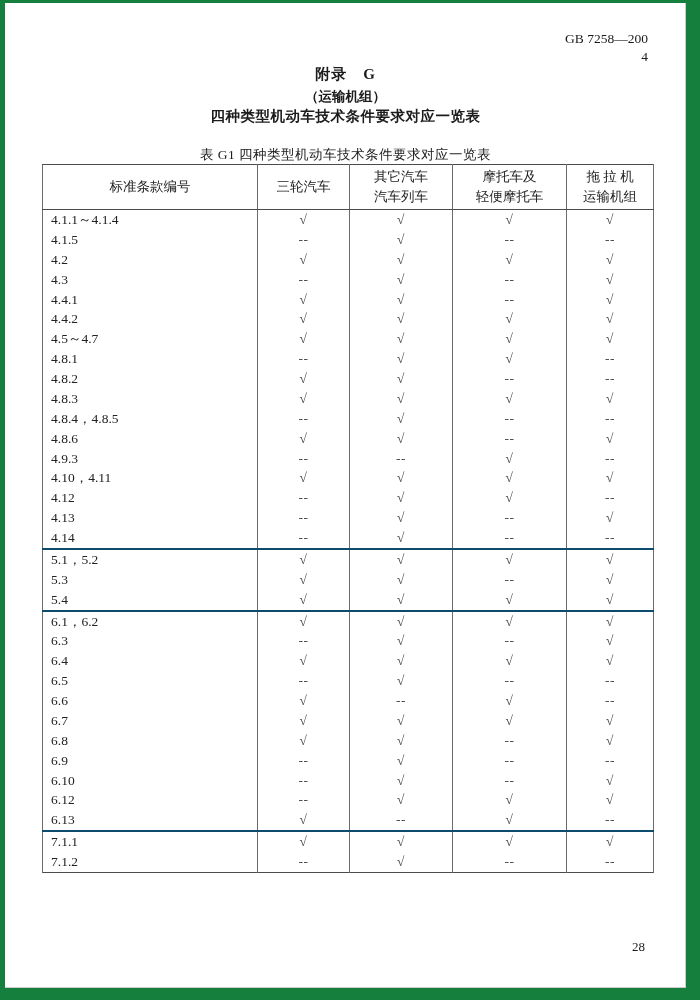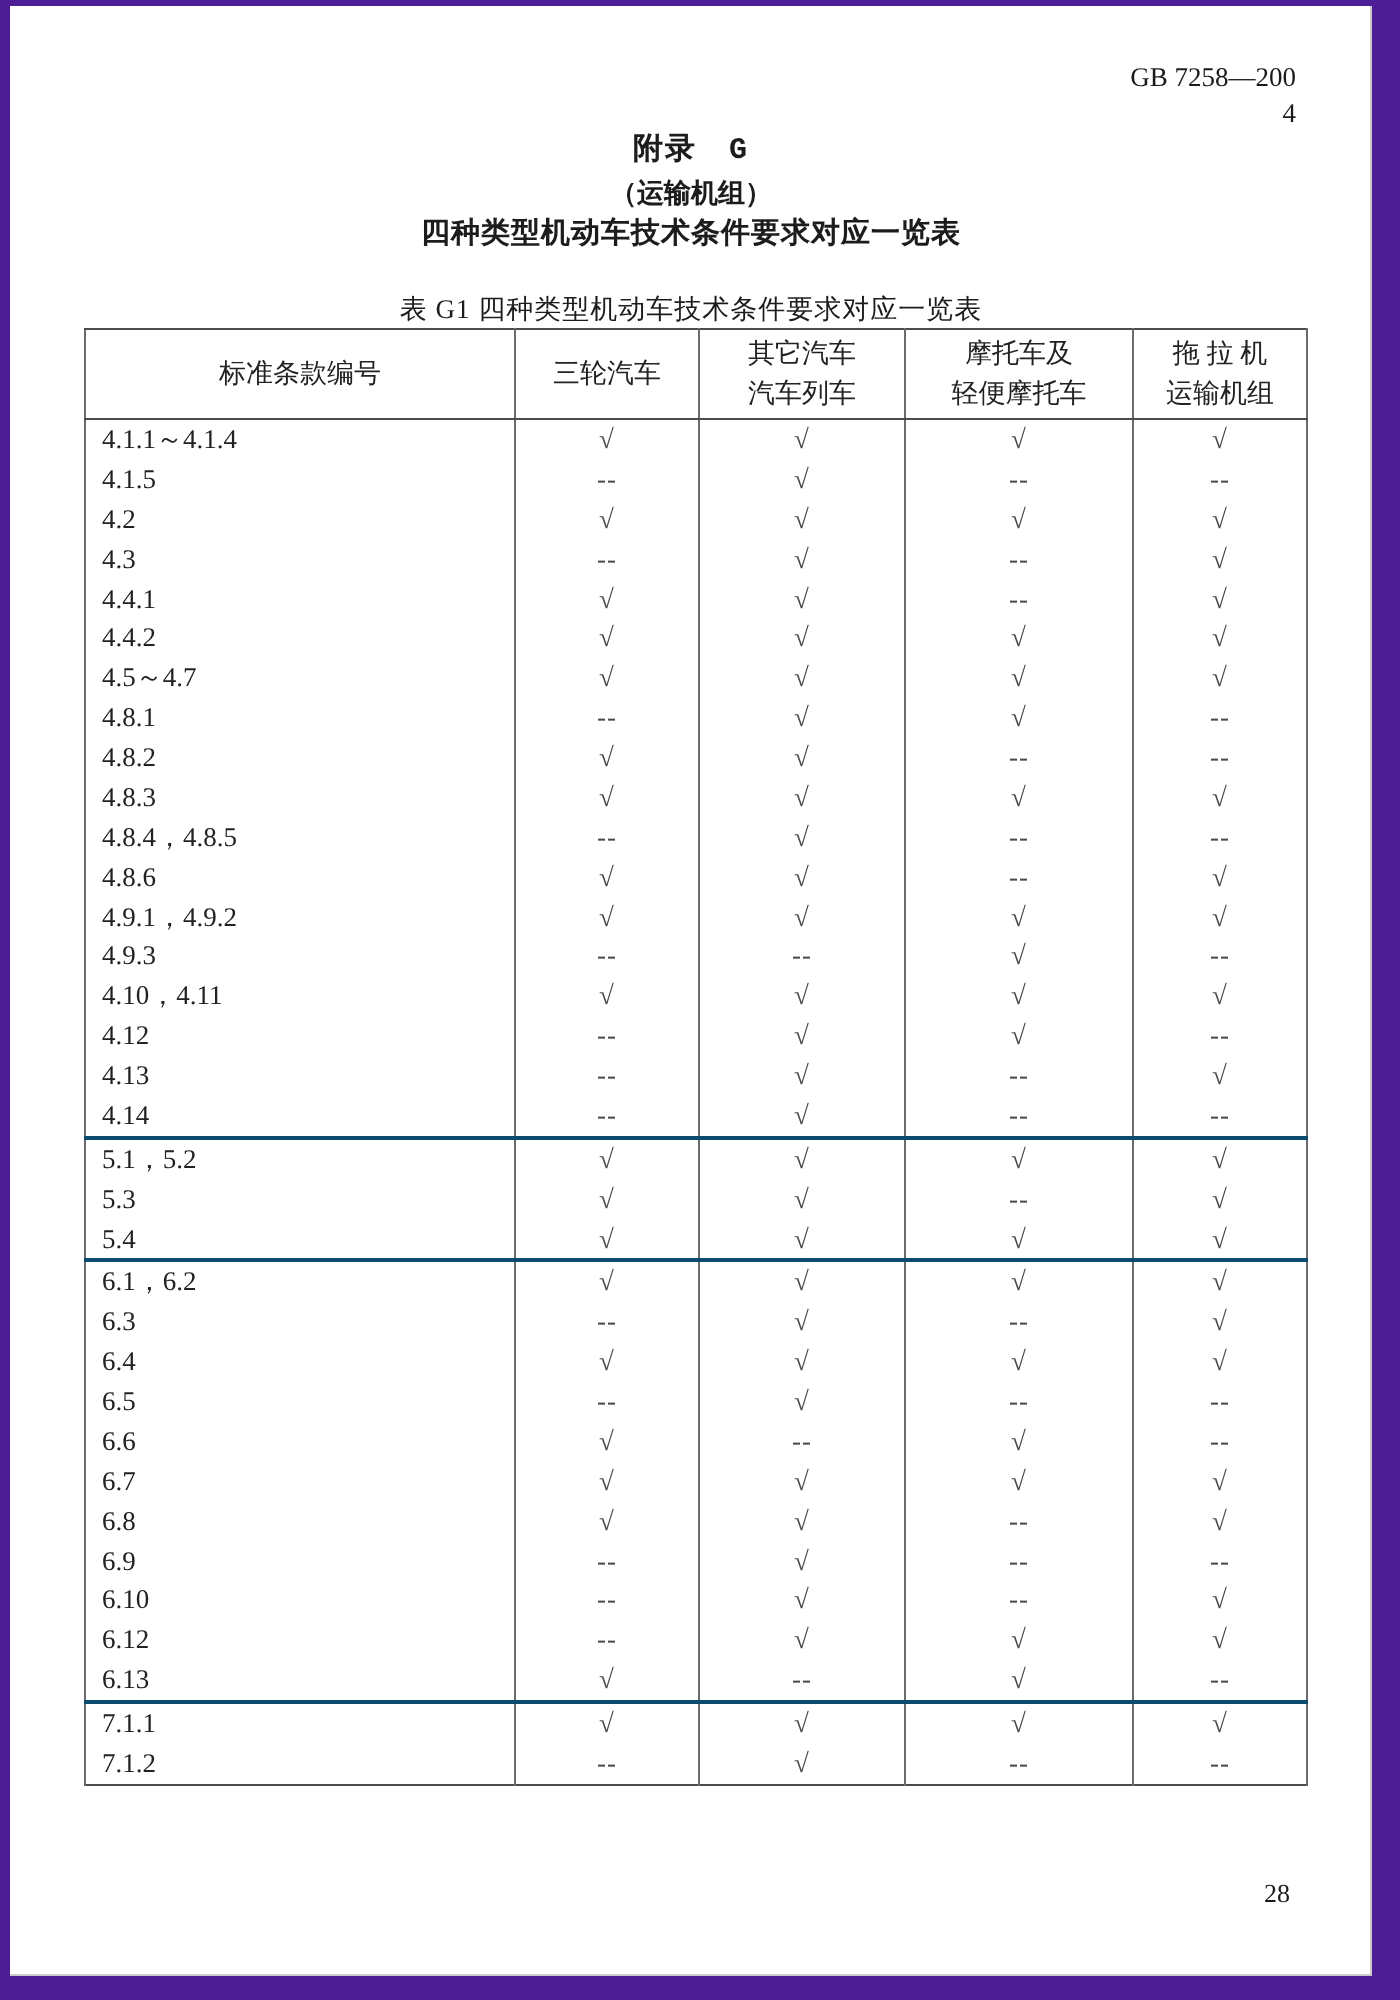--- a/index.html
+++ b/index.html
@@ -1,33 +1,33 @@
 <!DOCTYPE html>
 <html><head>
 <meta charset="utf-8">
 <style>
   * { margin:0; padding:0; box-sizing:border-box; }
   body { background:#8f8a8b; font-family:"Liberation Serif","DejaVu Serif",serif; }
   .canvas {
     position:relative; width:700px; height:1000px;
-    background:#4c1d95; overflow:hidden;
+    background:#15803d; overflow:hidden;
   }
   .page {
     position:absolute; left:5px; top:3px; width:681px; height:985px;
     background:#ffffff; color:#1c1c1c;
     box-shadow: inset -1px -1px 0 #cfc9ca;
   }
   .doc-code {
     position:absolute; top:27px; right:38px;
     text-align:right; font-size:13.5px; line-height:18px; color:#1a1a1a;
   }
   .title-block div { position:absolute; left:0; width:100%; text-align:center; }
   .appendix-title {
     top:62px; font-size:15px; font-weight:bold;
-    font-family:Liberation Mono, monospace; letter-spacing:1px;
+    font-family:Liberation Serif, serif; letter-spacing:1px;
   }
   .appendix-subtitle {
     top:85px; font-size:13.5px; font-weight:bold;
     font-family:"Liberation Sans","DejaVu Sans",sans-serif;
   }
   .appendix-heading {
     top:104px; font-size:14.5px; font-weight:bold;
     font-family:"Liberation Sans","DejaVu Sans",sans-serif; letter-spacing:0.5px;
   }
   .table-caption {
@@ -185,27 +185,20 @@
             <td class="mark">--</td>
           </tr>
           <tr>
             <td class="clause">4.8.6</td>
             <td class="mark">√</td>
             <td class="mark">√</td>
             <td class="mark">--</td>
             <td class="mark">√</td>
           </tr>
           <tr>
-            <td class="clause">4.9.1，4.9.2</td>
-            <td class="mark">√</td>
-            <td class="mark">√</td>
-            <td class="mark">√</td>
-            <td class="mark">√</td>
-          </tr>
-          <tr>
             <td class="clause">4.9.3</td>
             <td class="mark">--</td>
             <td class="mark">--</td>
             <td class="mark">√</td>
             <td class="mark">--</td>
           </tr>
           <tr>
             <td class="clause">4.10，4.11</td>
             <td class="mark">√</td>
             <td class="mark">√</td>

